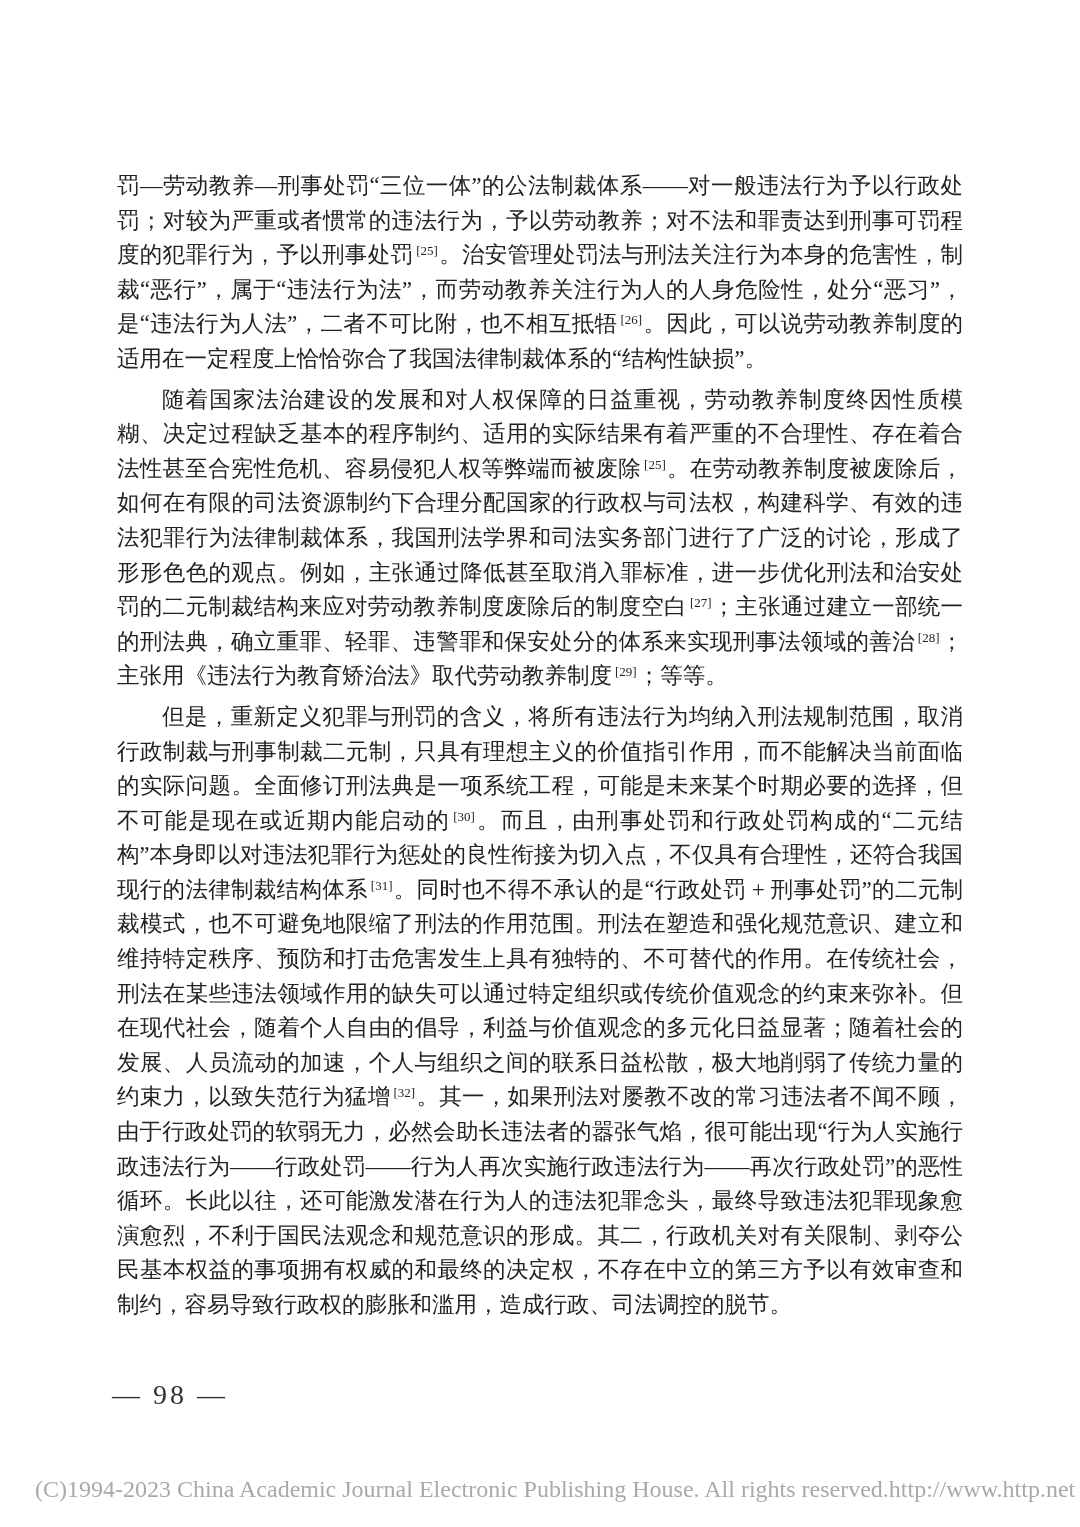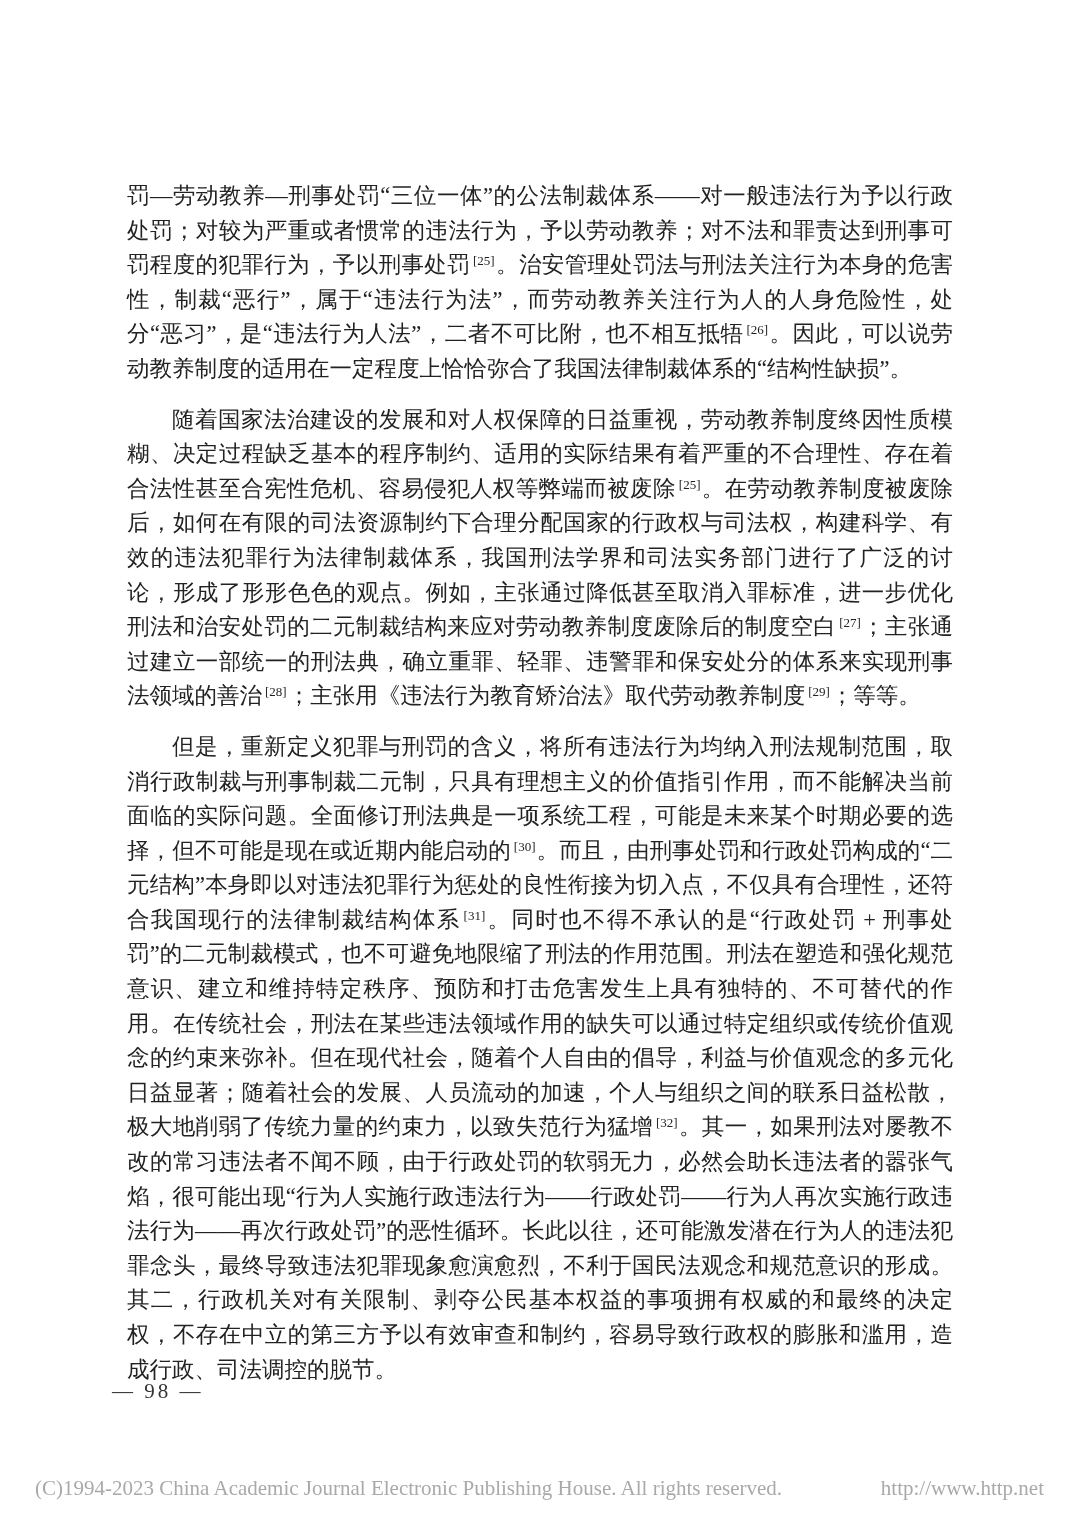--- a/index.html
+++ b/index.html
@@ -20,53 +20,53 @@
     left: 111px;
     top: 163px;
     width: 858px;
     font-size: 22.5px;
     line-height: 34.6px;
     color: #222222;
     text-align: justify;
     font-family: "Liberation Serif", "DejaVu Serif", serif;
   }
   .article p {
-    margin: 16px;
+    margin: 6px;
     padding: 0;
     text-indent: 2em;
   }
   .article p.no-indent {
     text-indent: 0;
   }
   .article sup.cite {
     font-size: 13px;
     line-height: 0;
     vertical-align: 7px;
     padding-left: 3px;
     padding-right: 1px;
     white-space: nowrap;
   }
   .page-number {
     position: absolute;
     left: 112px;
     top: 1379px;
-    font-size: 21px;
+    font-size: 28px;
     letter-spacing: 3px;
     color: #333333;
     font-family: "Liberation Serif", "DejaVu Serif", serif;
   }
   .footer {
     position: absolute;
     left: 35px;
     top: 1476px;
     width: 1009px;
     display: flex;
     justify-content: space-between;
     align-items: baseline;
-    font-size: 21px;
+    font-size: 24px;
     color: #a9a9a9;
     font-family: "Liberation Serif", "DejaVu Serif", serif;
     white-space: nowrap;
   }
 </style>
 </head>
 <body>
 
 <div class="page">
 

